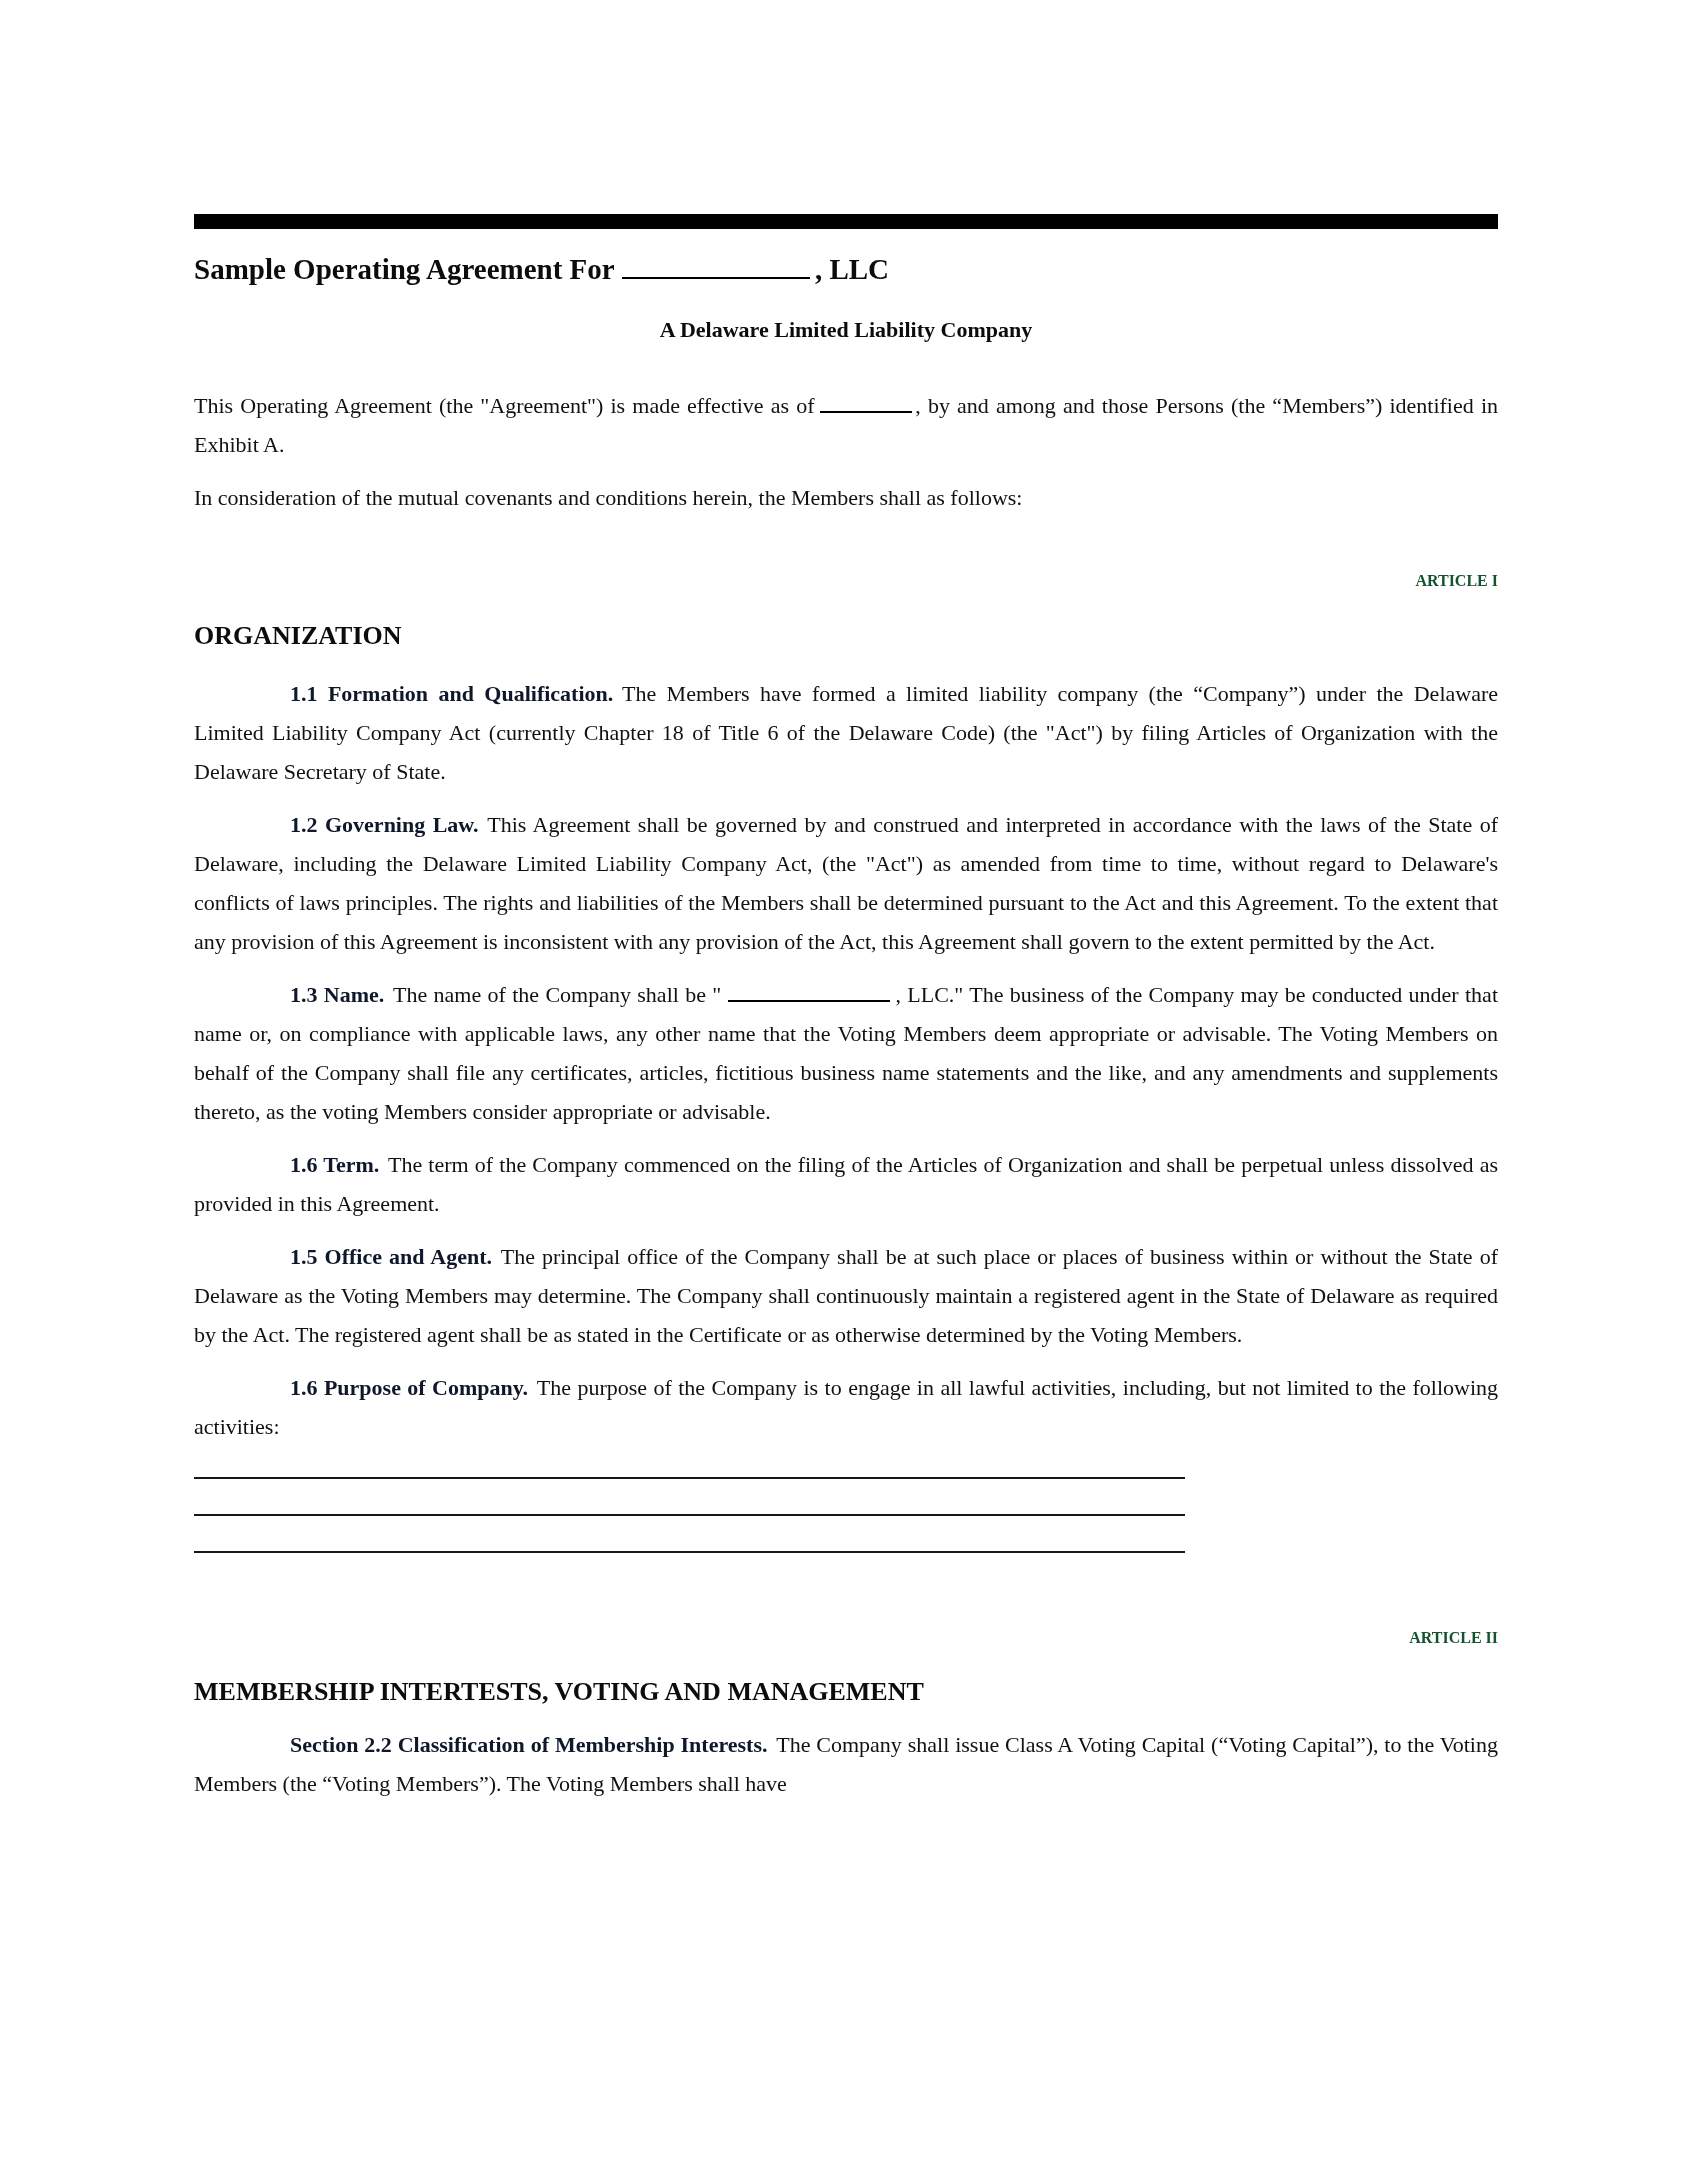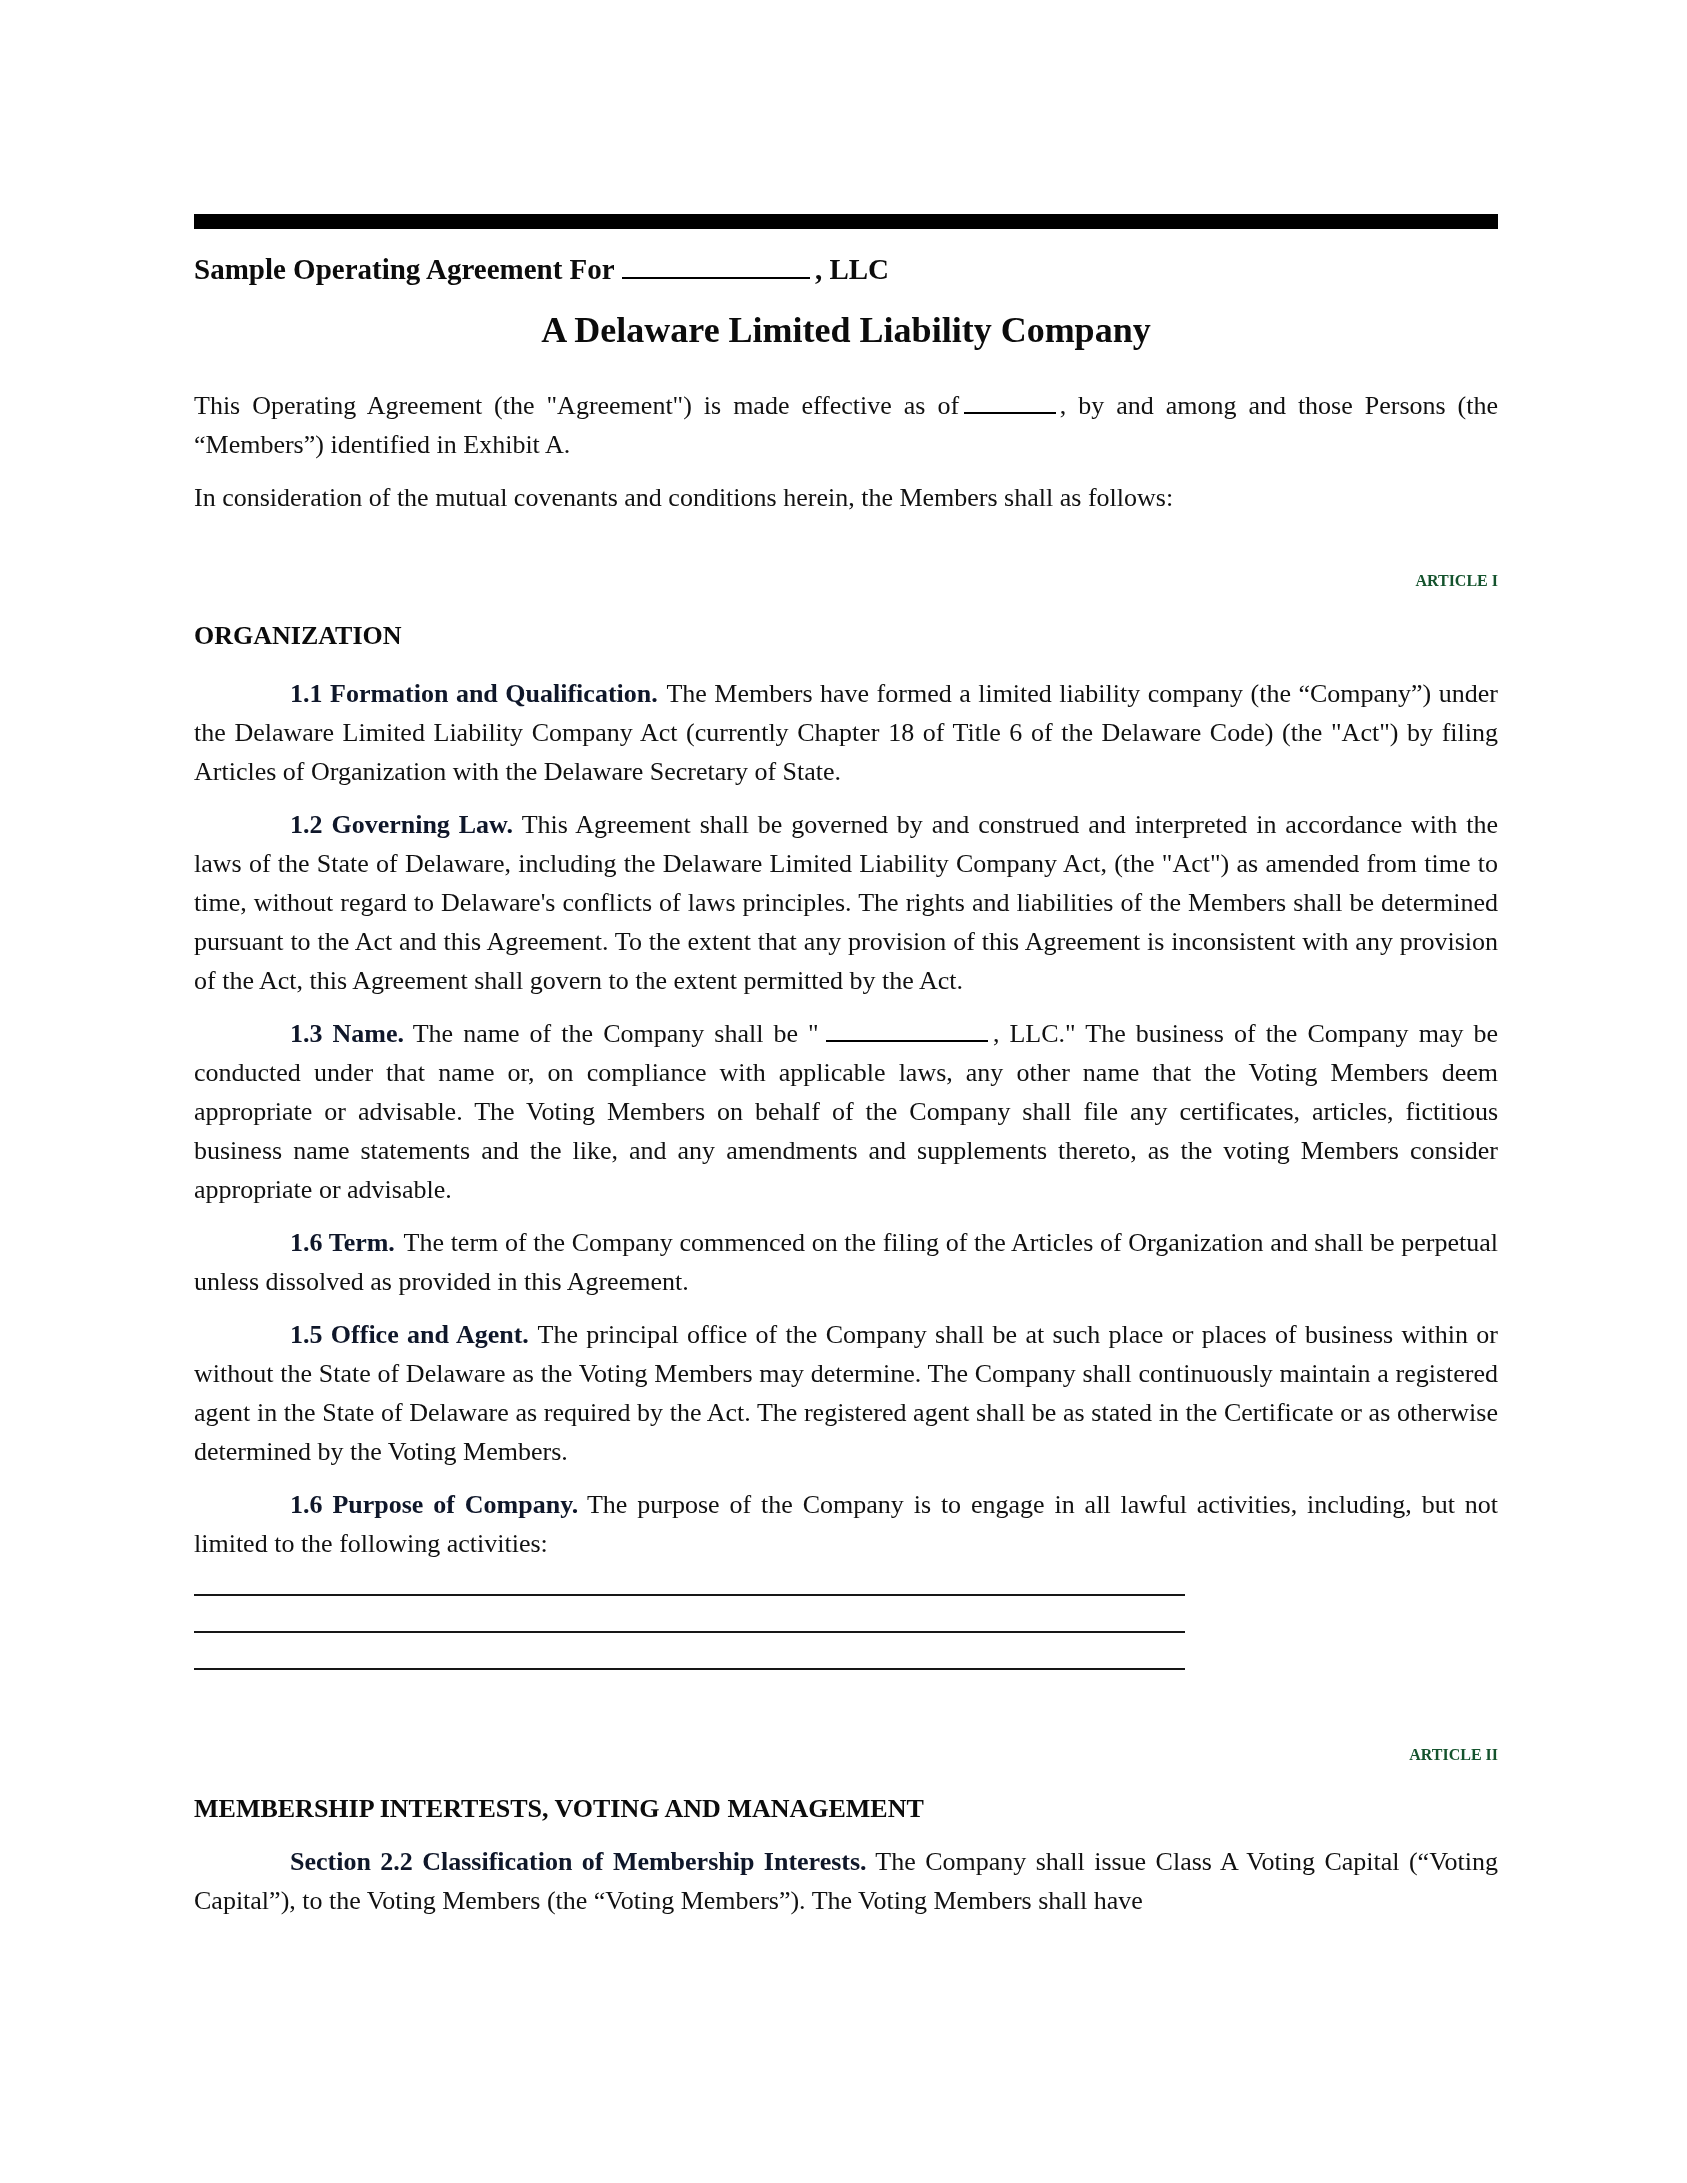--- a/index.html
+++ b/index.html
@@ -27,27 +27,27 @@
     margin-top: 19px;
     font-weight: bold;
     font-size: 29px;
     line-height: 42px;
     color: #0c0c0c;
   }
   .doc-subtitle {
     margin-top: 19px;
     text-align: center;
     font-weight: bold;
-    font-size: 36px;
+    font-size: 22px;
     line-height: 42px;
     color: #0c0c0c;
   }
   p.body-par {
     margin: 14px 0 0 0;
-    font-size: 26px;
+    font-size: 22px;
     line-height: 39px;
     text-align: justify;
   }
   p.sec {
     text-indent: 96px;
   }
   .lead {
     font-weight: bold;
     margin-right: 8.7px;
     color: #0f172a;

